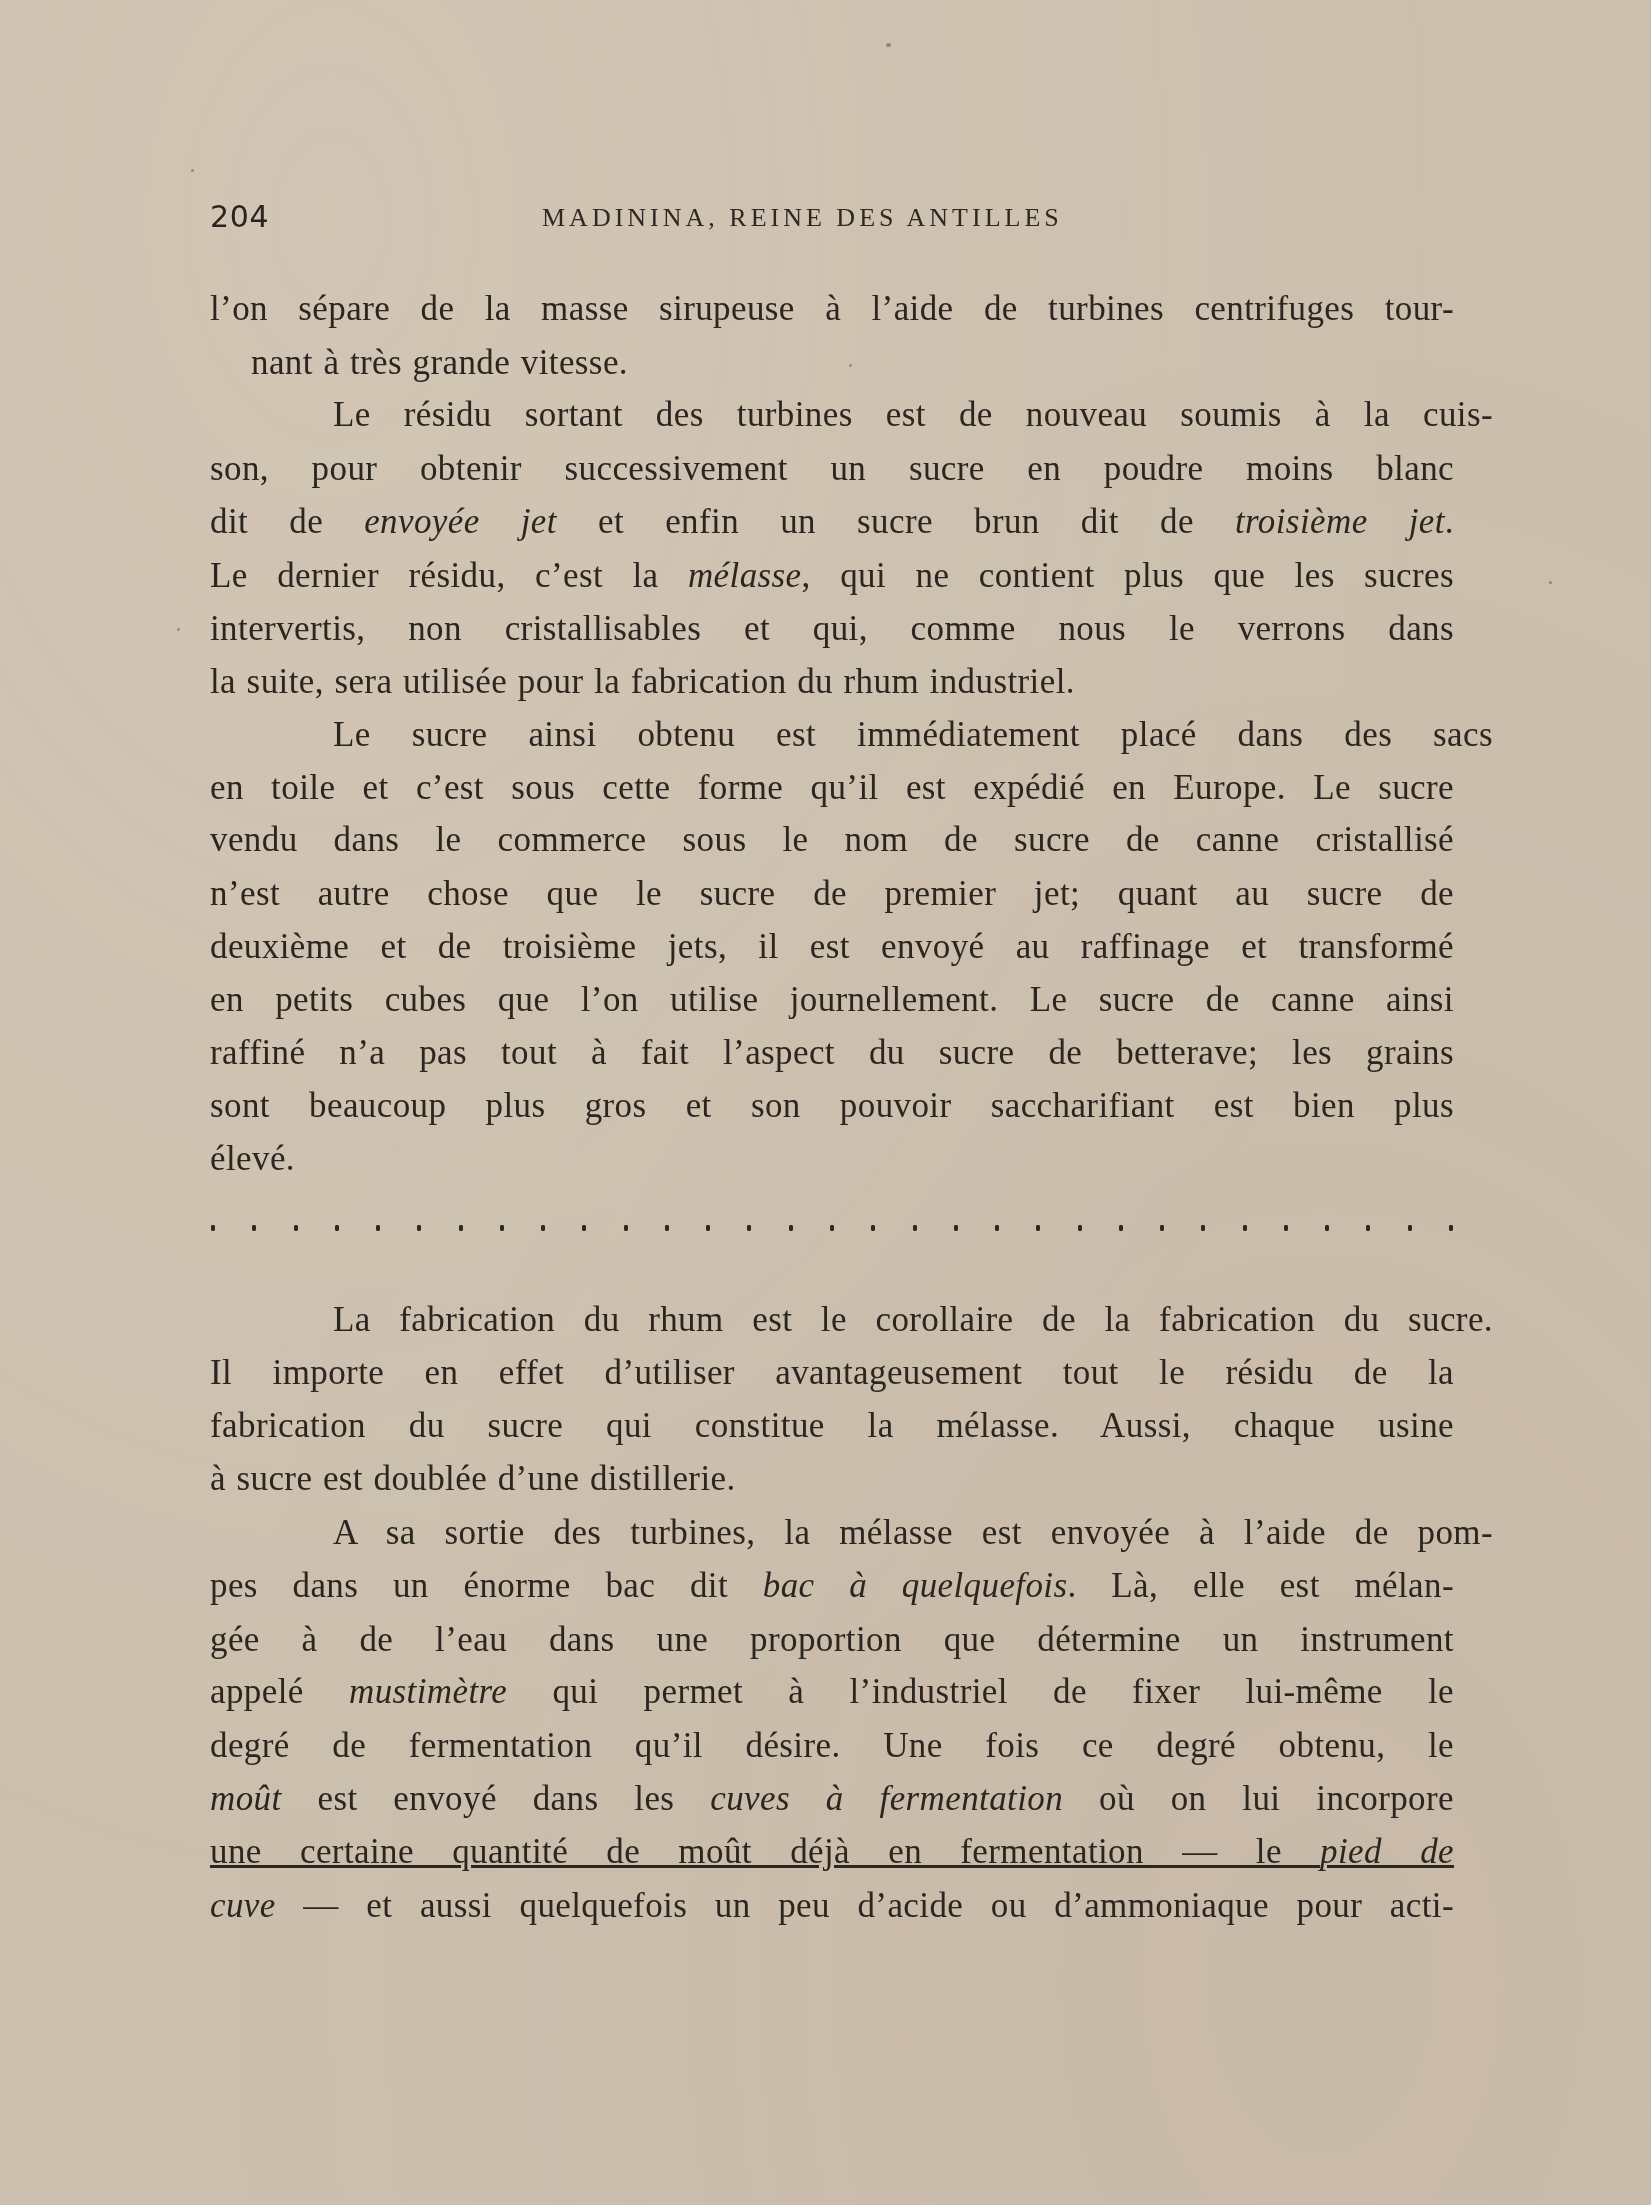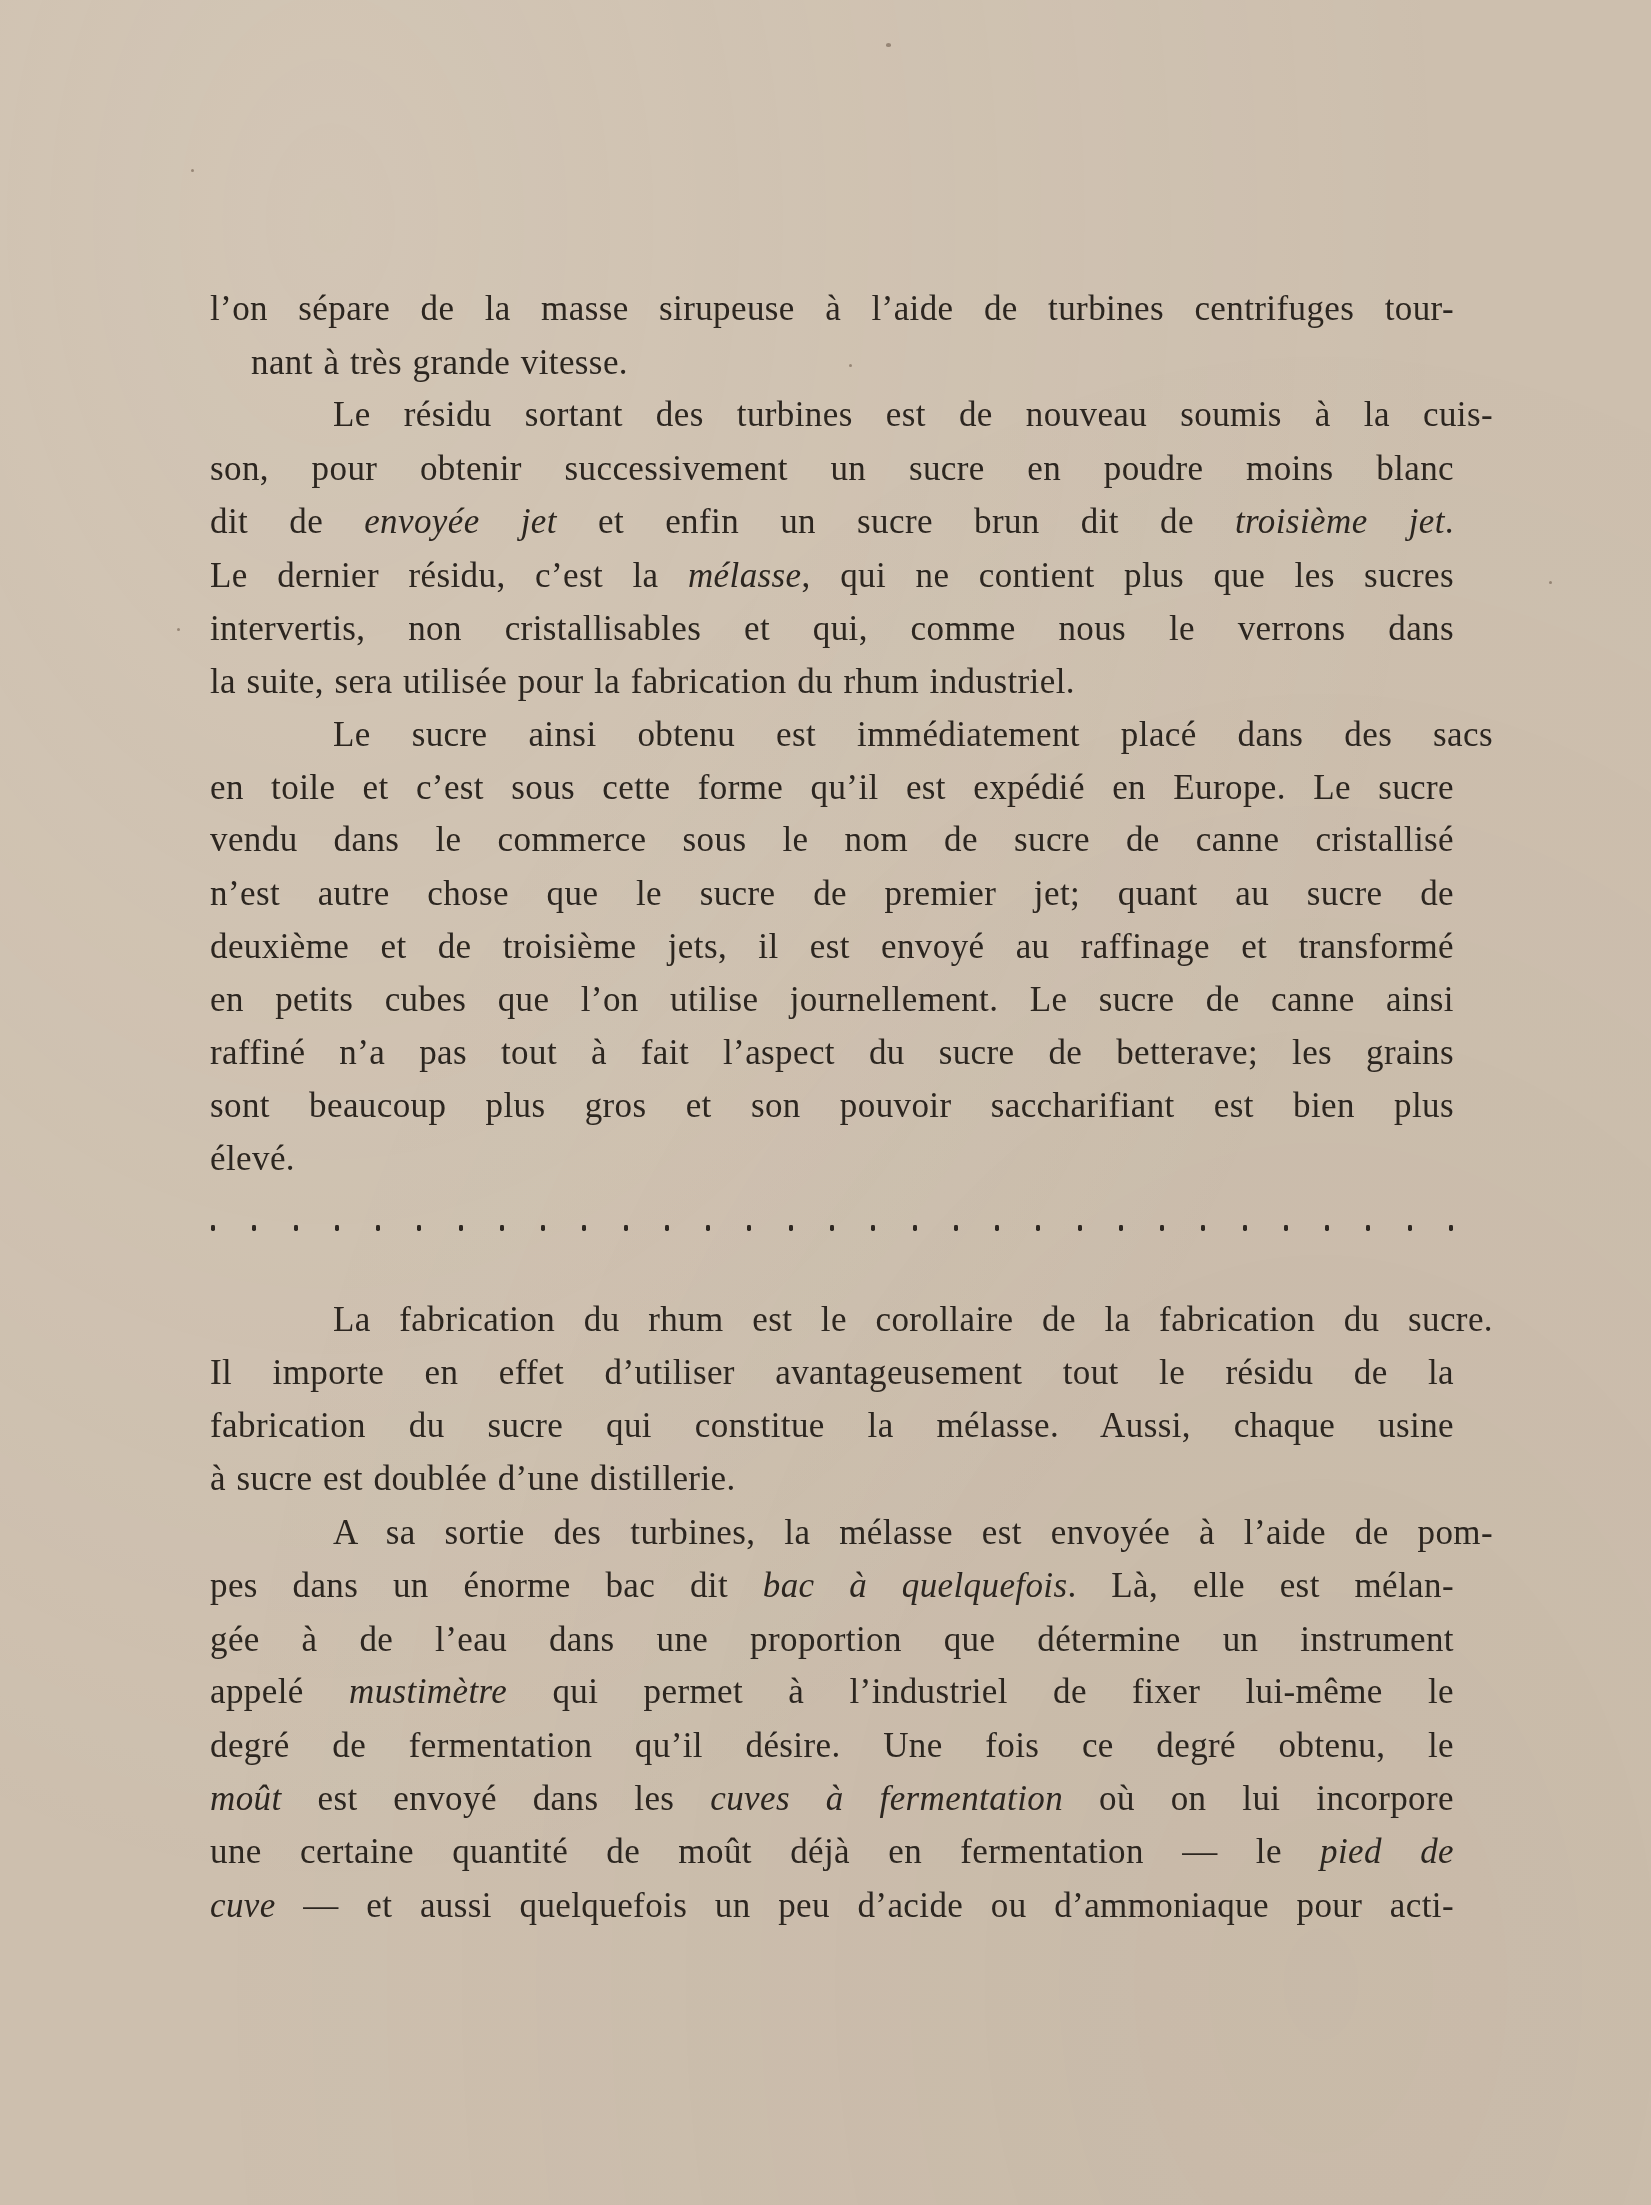--- a/index.html
+++ b/index.html
@@ -42,20 +42,24 @@
     position: absolute; left: 211px; top: 1218px; width: 1242px; height: 20px;
     display: flex; justify-content: space-between; align-items: center;
   }
   .dot { width: 4px; height: 5.4px; background: #2e2822; border-radius: 1.4px; }
   .speck { position: absolute; width: 3.4px; height: 3.4px; border-radius: 50%; background: rgba(80,60,45,0.45); }
 </style>
 </head>
 <body>
 
 <div class="page">
+  <div class="running-head">
+    <span class="folio">204</span>
+    <span class="running-title">MADININA, REINE DES ANTILLES</span>
+  </div>
 
   <div class="body-text" id="section1">
       <div class="line" style="top: 288px;"><span>l’on sépare de la masse sirupeuse à l’aide de turbines centrifuges tour-</span></div>
       <div class="line last" style="top: 342px; margin-left: 41px;"><span>nant à très grande vitesse.</span></div>
       <div class="line indent" style="top: 394px;"><span>Le résidu sortant des turbines est de nouveau soumis à la cuis-</span></div>
       <div class="line" style="top: 448px;"><span>son, pour obtenir successivement un sucre en poudre moins blanc</span></div>
       <div class="line" style="top: 501px;"><span>dit de </span><em>envoyée jet</em><span> et enfin un sucre brun dit de </span><em>troisième jet</em><span>.</span></div>
       <div class="line" style="top: 555px;"><span>Le dernier résidu, c’est la </span><em>mélasse</em><span>, qui ne contient plus que les sucres</span></div>
       <div class="line" style="top: 608px;"><span>intervertis, non cristallisables et qui, comme nous le verrons dans</span></div>
       <div class="line last" style="top: 661px;"><span>la suite, sera utilisée pour la fabrication du rhum industriel.</span></div>
@@ -108,21 +112,21 @@
       <div class="line indent" style="top: 1299px;"><span>La fabrication du rhum est le corollaire de la fabrication du sucre.</span></div>
       <div class="line" style="top: 1352px;"><span>Il importe en effet d’utiliser avantageusement tout le résidu de la</span></div>
       <div class="line" style="top: 1405px;"><span>fabrication du sucre qui constitue la mélasse. Aussi, chaque usine</span></div>
       <div class="line last" style="top: 1458px;"><span>à sucre est doublée d’une distillerie.</span></div>
       <div class="line indent" style="top: 1512px;"><span>A sa sortie des turbines, la mélasse est envoyée à l’aide de pom-</span></div>
       <div class="line" style="top: 1565px;"><span>pes dans un énorme bac dit </span><em>bac à quelquefois</em><span>. Là, elle est mélan-</span></div>
       <div class="line" style="top: 1619px;"><span>gée à de l’eau dans une proportion que détermine un instrument</span></div>
       <div class="line" style="top: 1671px;"><span>appelé </span><em>mustimètre</em><span> qui permet à l’industriel de fixer lui-même le</span></div>
       <div class="line" style="top: 1725px;"><span>degré de fermentation qu’il désire. Une fois ce degré obtenu, le</span></div>
       <div class="line" style="top: 1778px;"><em>moût</em><span> est envoyé dans les </span><em>cuves à fermentation</em><span> où on lui incorpore</span></div>
-      <div class="line" style="top: 1831px;"><span>une certaine quantité de moût déjà en fermentation — le </span><em>pied de</em></div>
+      <div class="line" style="top: 1831px; text-decoration: underline;"><span>une certaine quantité de moût déjà en fermentation — le </span><em>pied de</em></div>
       <div class="line" style="top: 1885px;"><em>cuve</em><span> — et aussi quelquefois un peu d’acide ou d’ammoniaque pour acti-</span></div>
     </div>
 
   <span class="speck" style="left:191px;top:169px;"></span>
   <span class="speck" style="left:849px;top:364px;"></span>
   <span class="speck" style="left:177px;top:628px;"></span>
   <span class="speck" style="left:1549px;top:581px;"></span>
   <span class="speck" style="left:886px;top:43px;width:5.4px;height:4px;"></span>
 </div>
 

